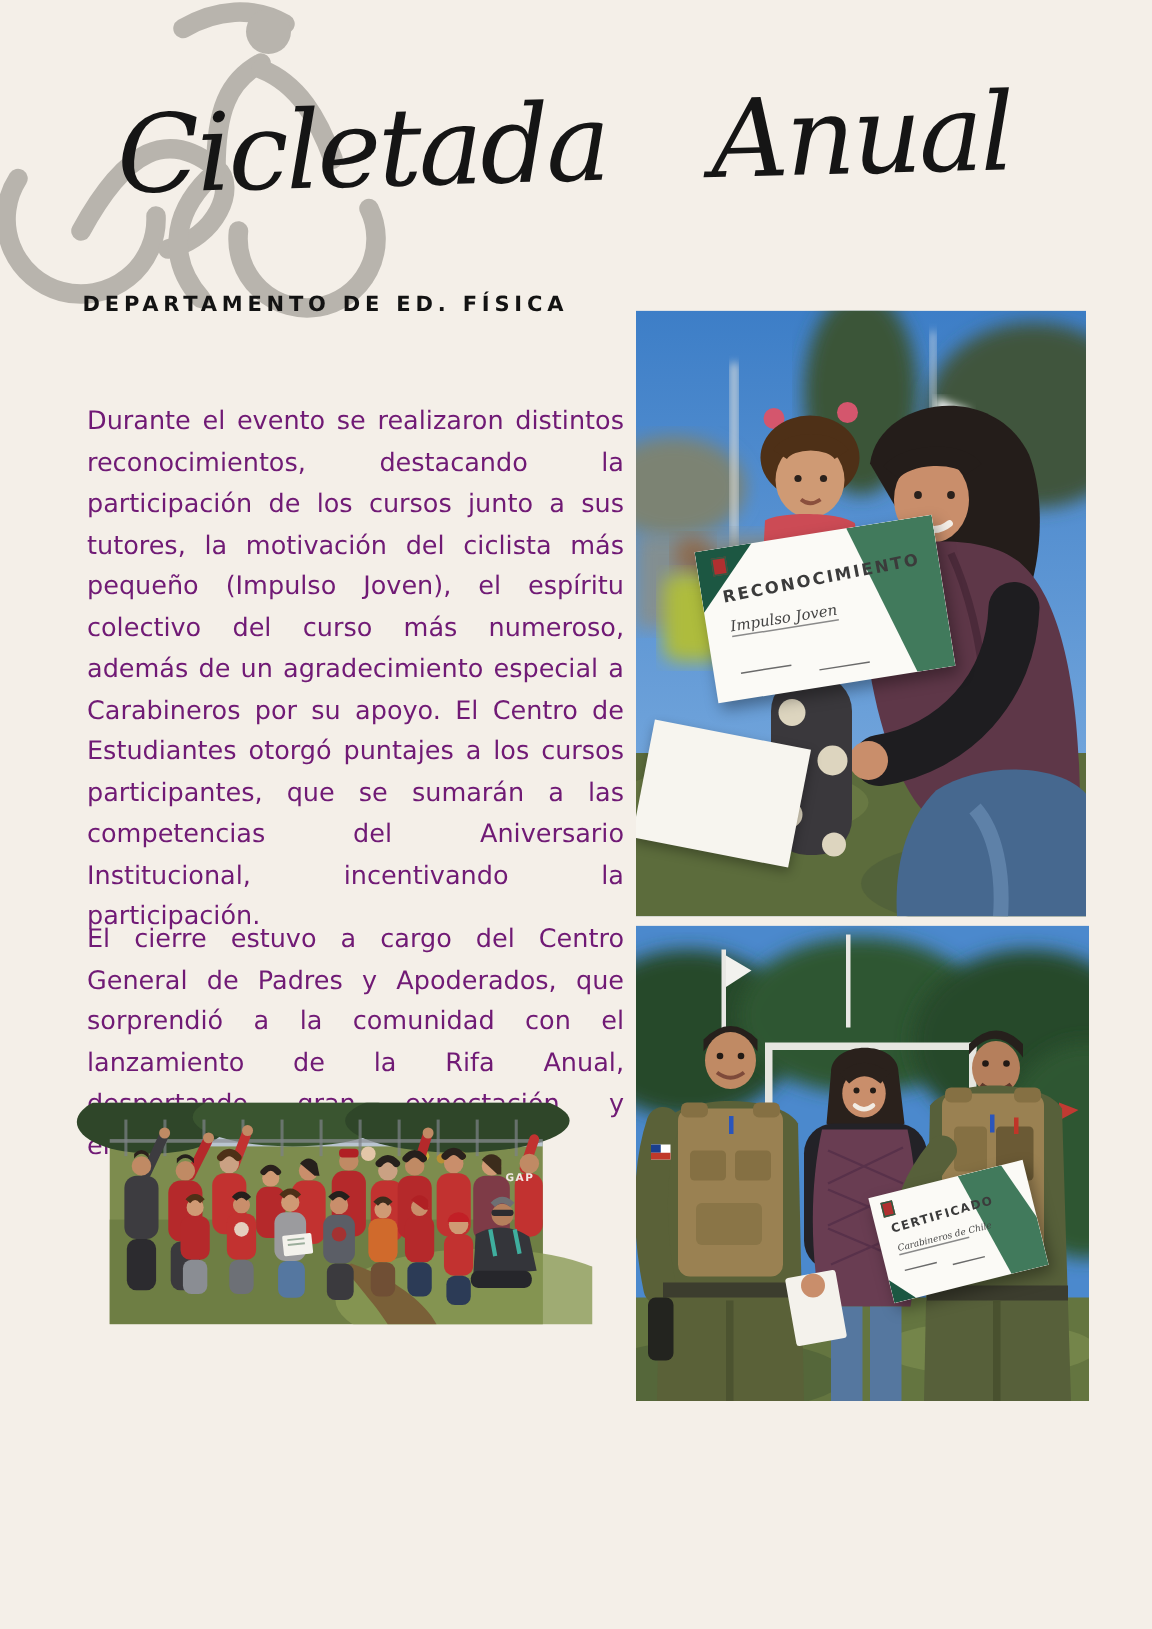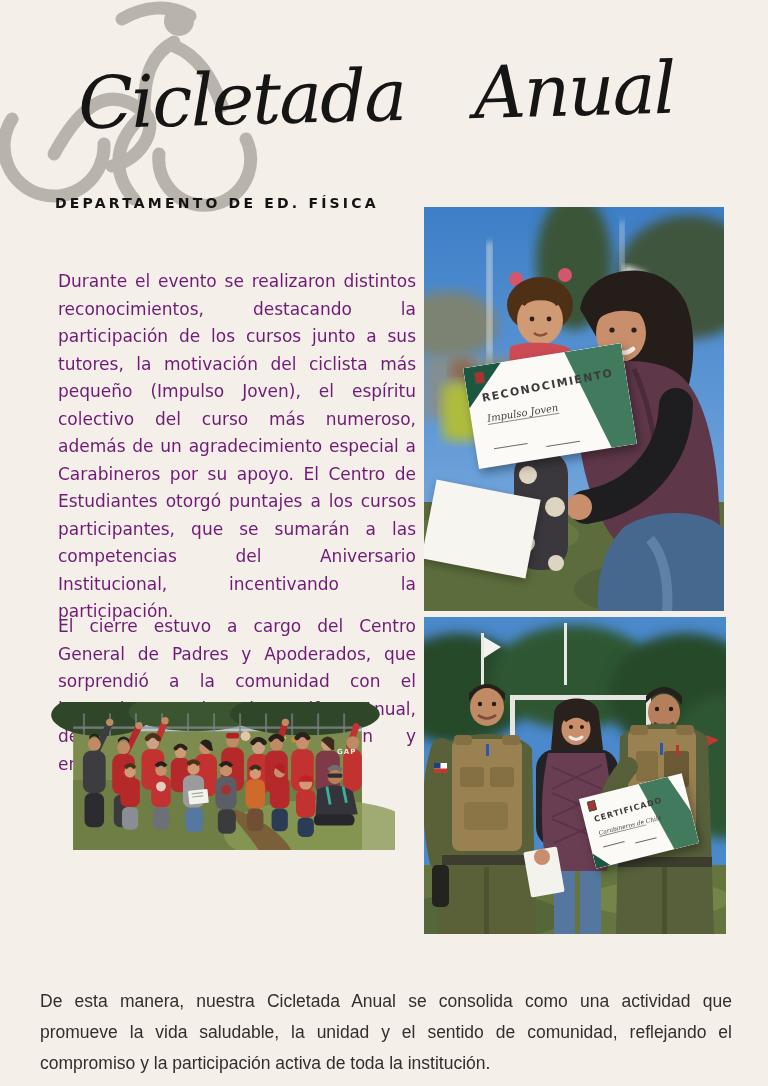--- a/index.html
+++ b/index.html
@@ -37,21 +37,21 @@
     position:absolute;left:40px;top:968px;width:692px;
     font-family:"Liberation Sans",sans-serif;
     font-size:17.5px;line-height:31px;color:#332e2a;
     text-align:justify;
   }
   
   .photo{position:absolute;overflow:hidden;}
   .photo svg{display:block;width:100%;height:100%;}
   .photo1{left:424px;top:207px;width:300px;height:404px;}
   .photo2{left:424px;top:617px;width:302px;height:317px;}
-  .photo3{left:40px;top:702px;width:355px;height:148px;}
+  .photo3{left:40px;top:735px;width:355px;height:148px;}
   
   .cert{position:absolute;background:#fbfaf6;box-shadow:2px 5px 10px rgba(0,0,0,.35);overflow:hidden;}
   .cert-green-right{position:absolute;inset:0;background:#417a5c;clip-path:polygon(64% 0,100% 0,100% 100%,84% 100%);}
   .cert-green-tl{position:absolute;inset:0;background:#1c5742;clip-path:polygon(0 0,24% 0,0 40%);}
   .cert-logo{position:absolute;background:#b03030;border:1px solid #2c5c44;}
   .cert-title{position:absolute;color:#3b3b3b;font-weight:600;white-space:nowrap;}
   .cert-name{position:absolute;font-family:"DejaVu Serif",serif;font-style:italic;color:#444;border-bottom:1px solid #8a8a8a;white-space:nowrap;}
   .sig{position:absolute;border-top:1px solid #6a6a6a;height:0;}
   .cert1{left:46px;top:148px;width:160px;height:102px;transform:rotate(-9deg);}
   .cert1 .cert-logo{left:10px;top:6px;width:8px;height:10px;}
@@ -374,15 +374,14 @@
         <rect x="244" y="131" width="20" height="28" rx="7" fill="#2c3b56"></rect>
         <circle cx="286" cy="100" r="8" fill="#cf9a74"></circle>
         <path d="M277,98 a9,8 0 0 1 18,0 z" fill="#c21f26"></path>
         <rect x="274" y="108" width="24" height="34" rx="8" fill="#c23230"></rect>
         <rect x="276" y="142" width="20" height="24" rx="7" fill="#2c3b56"></rect>
       </g>
     </svg>
     <span class="gap-label">GAP</span>
   </div>
 
-  <p class="closing">De esta manera, nuestra Cicletada Anual se consolida como una actividad que promueve la vida saludable, la unidad y el sentido de comunidad, reflejando el compromiso y la participación activa de toda la institución.</p>
 
 </div>
 
 </body></html>

